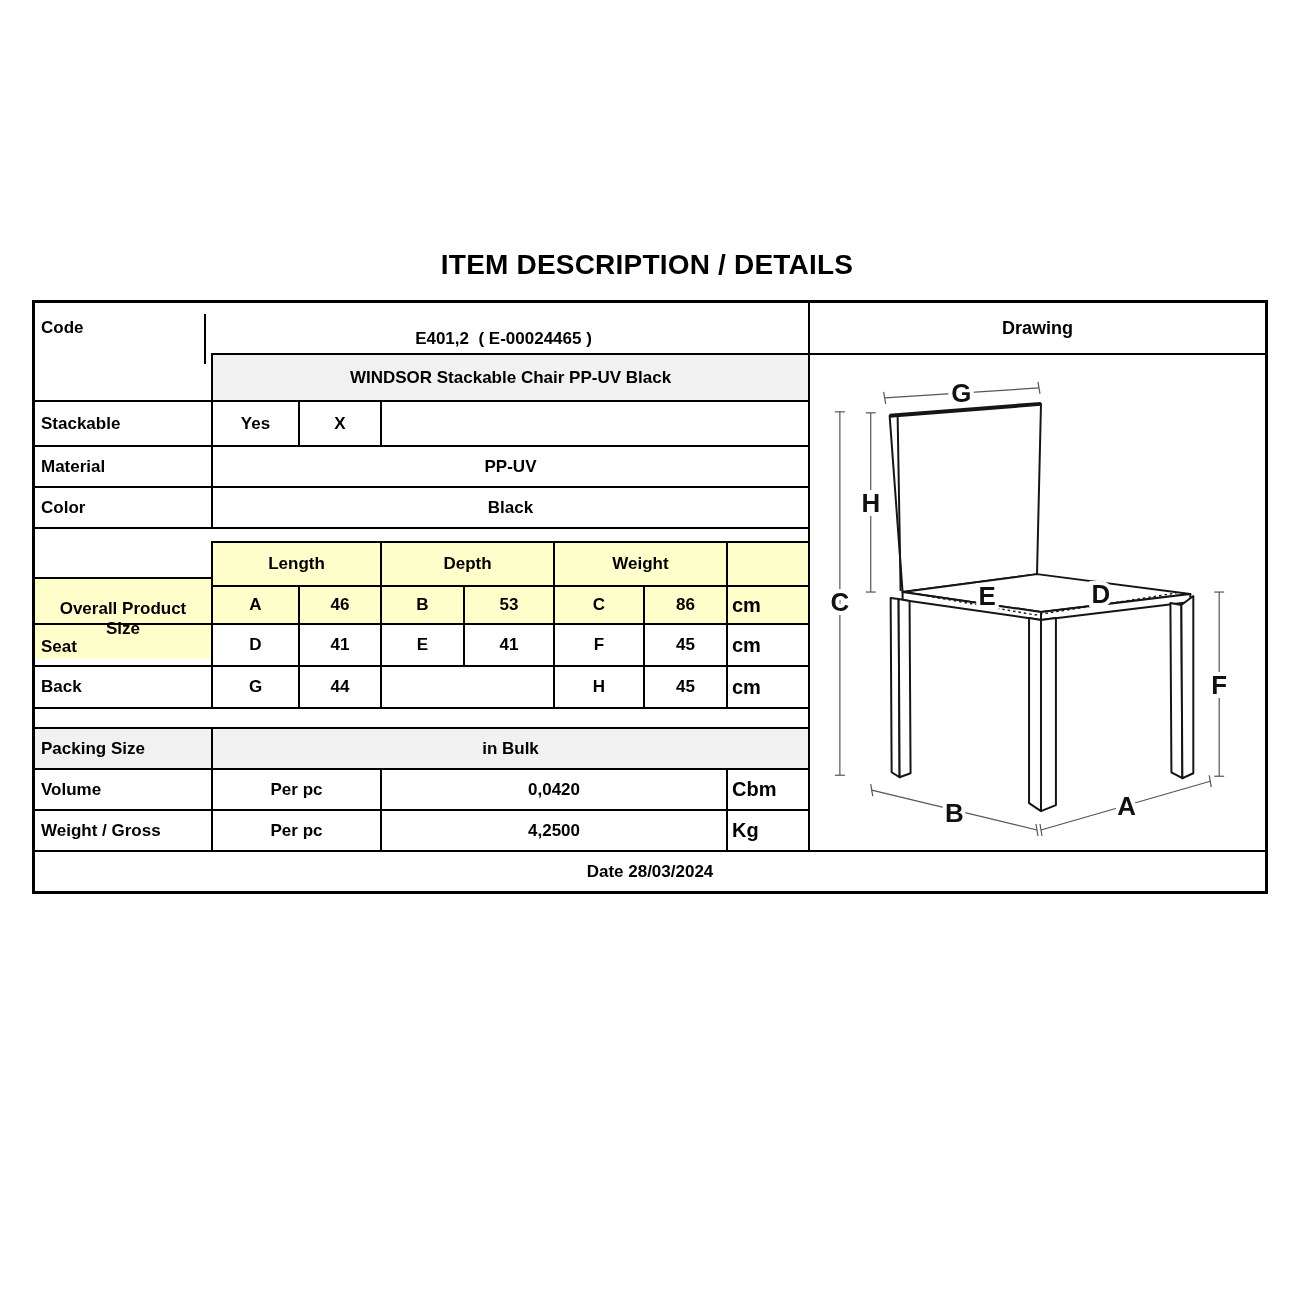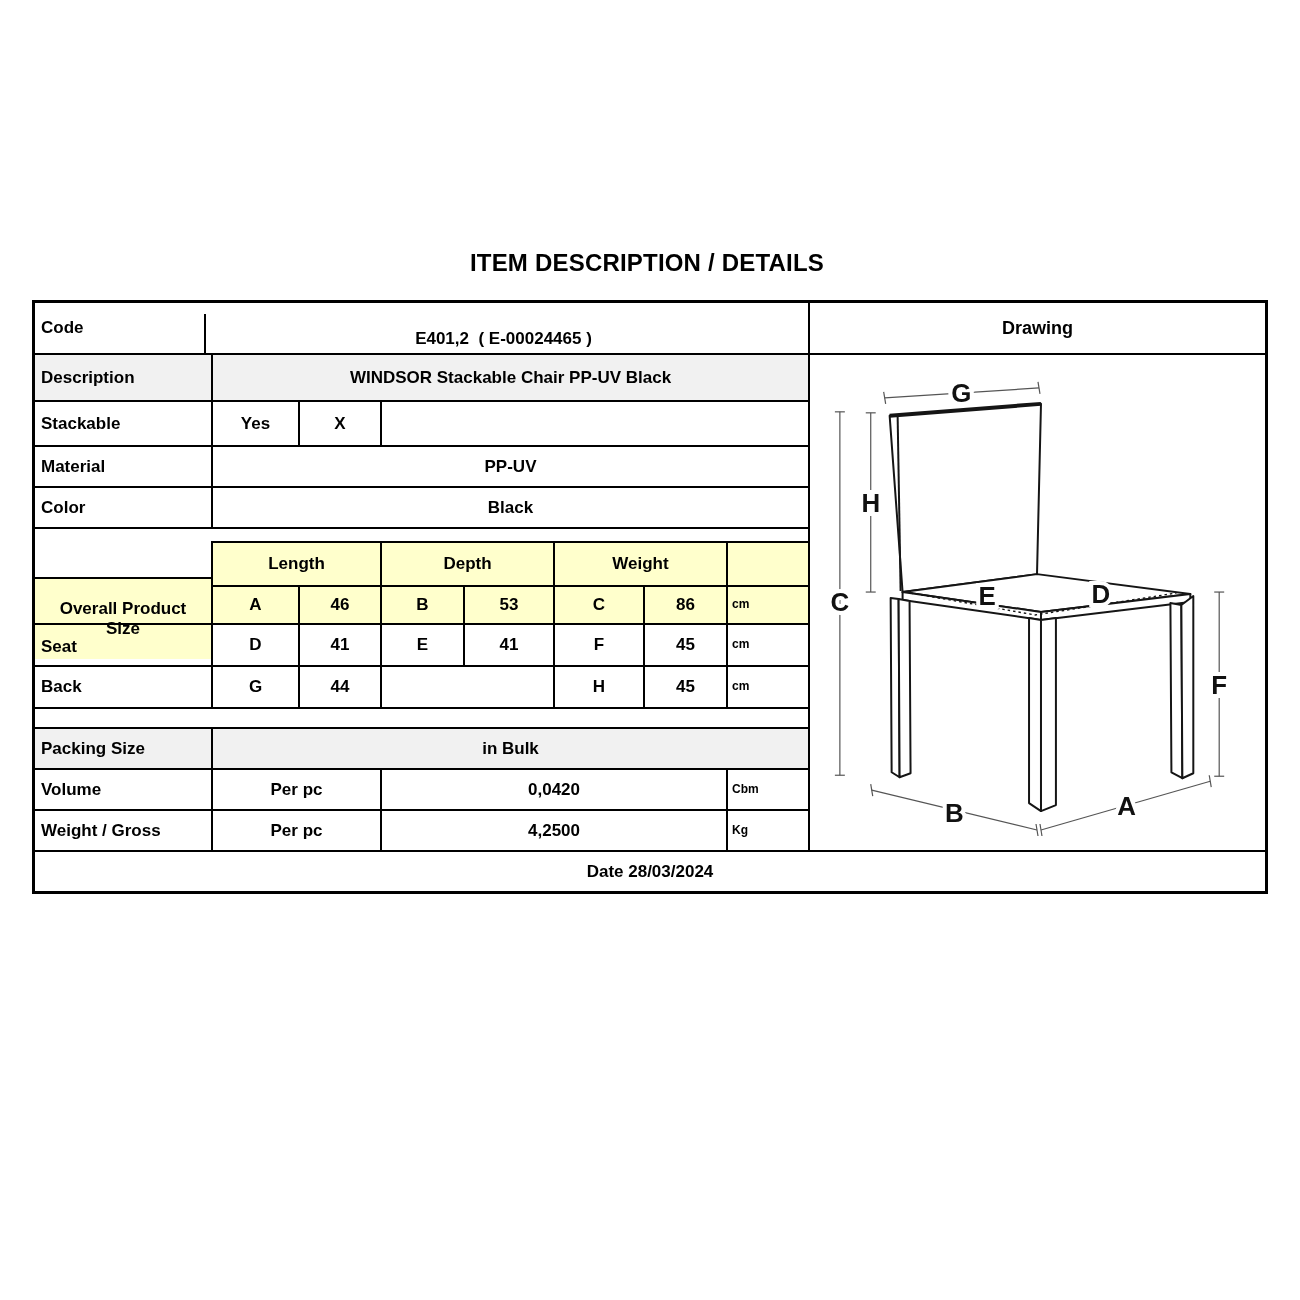--- a/index.html
+++ b/index.html
@@ -1,49 +1,48 @@
 <!DOCTYPE html>
 <html><head>
 <meta charset="utf-8">
 <style>
   html,body{margin:0;padding:0;background:#fff;}
   body{width:1300px;height:1300px;position:relative;font-family:"Liberation Sans",sans-serif;color:#000;}
   .sheet{position:absolute;inset:0;background:#fff;}
   .title{position:absolute;left:32px;top:249px;width:1230px;text-align:center;
-         font-weight:bold;font-size:24px;letter-spacing:.2px;}
+         font-weight:bold;font-size:28px;letter-spacing:.2px;}
   .tbl{position:absolute;left:32px;top:300px;width:1230px;height:588px;
        border:3px solid #000;box-sizing:content-box;background:#fff;}
   .c{position:absolute;display:flex;align-items:center;box-sizing:border-box;
      font-weight:bold;font-size:17px;line-height:1.15;overflow:hidden;}
   .bl{border-left:2px solid #000;}
   .bt{border-top:2px solid #000;}
   .lab{justify-content:flex-start;padding-left:6px;text-align:left;}
   .val{justify-content:center;text-align:center;}
-  .unit{justify-content:flex-start;padding-left:4px;font-size:12px;}
+  .unit{justify-content:flex-start;padding-left:4px;font-size:20px;}
   .gray{background:#F1F1F1;}
   .yellow{background:#FFFFCC;}
   .pre{white-space:pre;}
   .wrap2{flex-direction:column;justify-content:center;text-align:center;padding:0 8px;}
   .drawing-cell{padding:0;align-items:stretch;}
   .drawing-cell svg{width:100%;height:100%;display:block;}
 </style>
 </head>
 <body>
 
 <div class="sheet">
 
   <div class="title">ITEM DESCRIPTION / DETAILS</div>
 
   <div class="tbl">
 
     <div class="c lab" style="left:0;top:0;width:176px;height:50px;">Code</div>
     <div class="c val bl pre" style="left:169px;top:0;width:597px;height:50px;margin-top:11px;">E401,2  ( E-00024465 )</div>
     <div class="c val bl" style="left:773px;top:0;width:457px;height:50px;font-size:18px;">Drawing</div>
 
-    <div class="c lab bt gray" style="left:0;top:50px;width:176px;height:47px;">Description</div>
     <div class="c val bl bt gray" style="left:176px;top:50px;width:597px;height:47px;">WINDSOR Stackable Chair PP-UV Black</div>
 
     <div class="c bl bt drawing-cell" style="left:773px;top:50px;width:457px;height:497px;">
       <svg viewBox="0 0 457 497" xmlns="http://www.w3.org/2000/svg">
 
         <g stroke="#555" stroke-width="1.2" fill="none">
           <line x1="30" y1="57" x2="30" y2="422"></line>
           <line x1="25" y1="57" x2="35" y2="57"></line>
             <line x1="25" y1="422" x2="35" y2="422"></line>
           <line x1="61" y1="58" x2="61" y2="238"></line>

